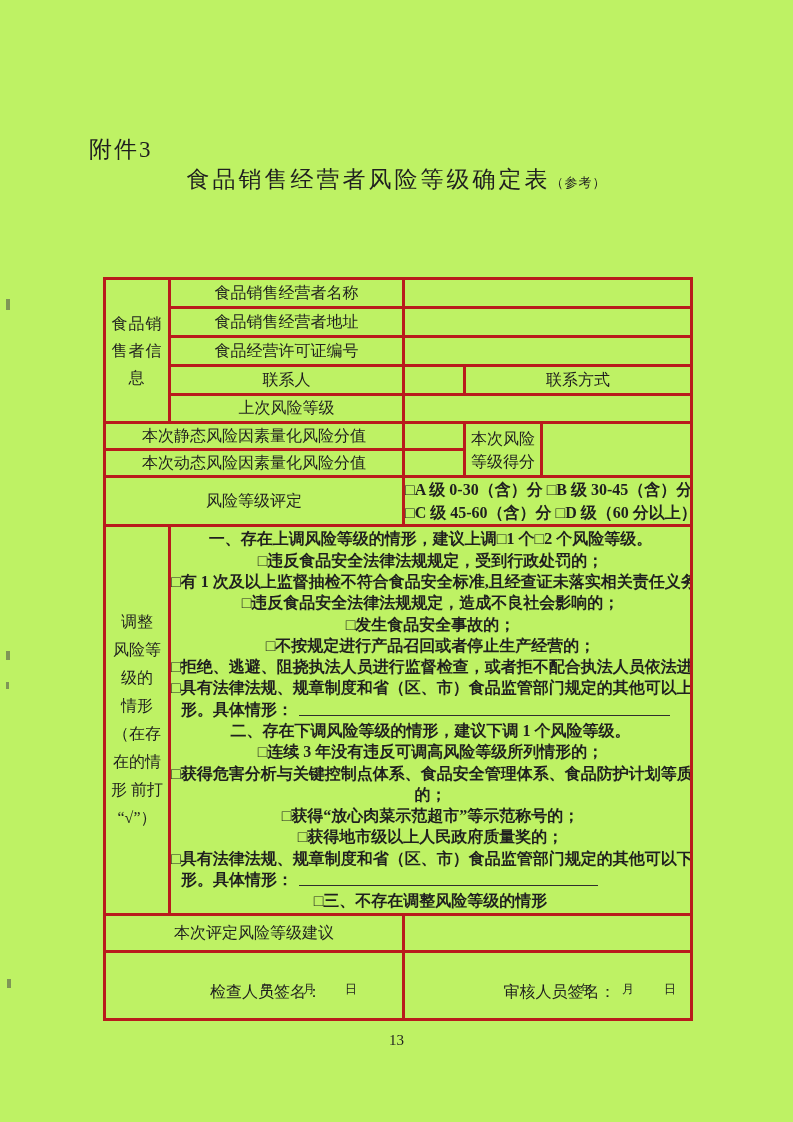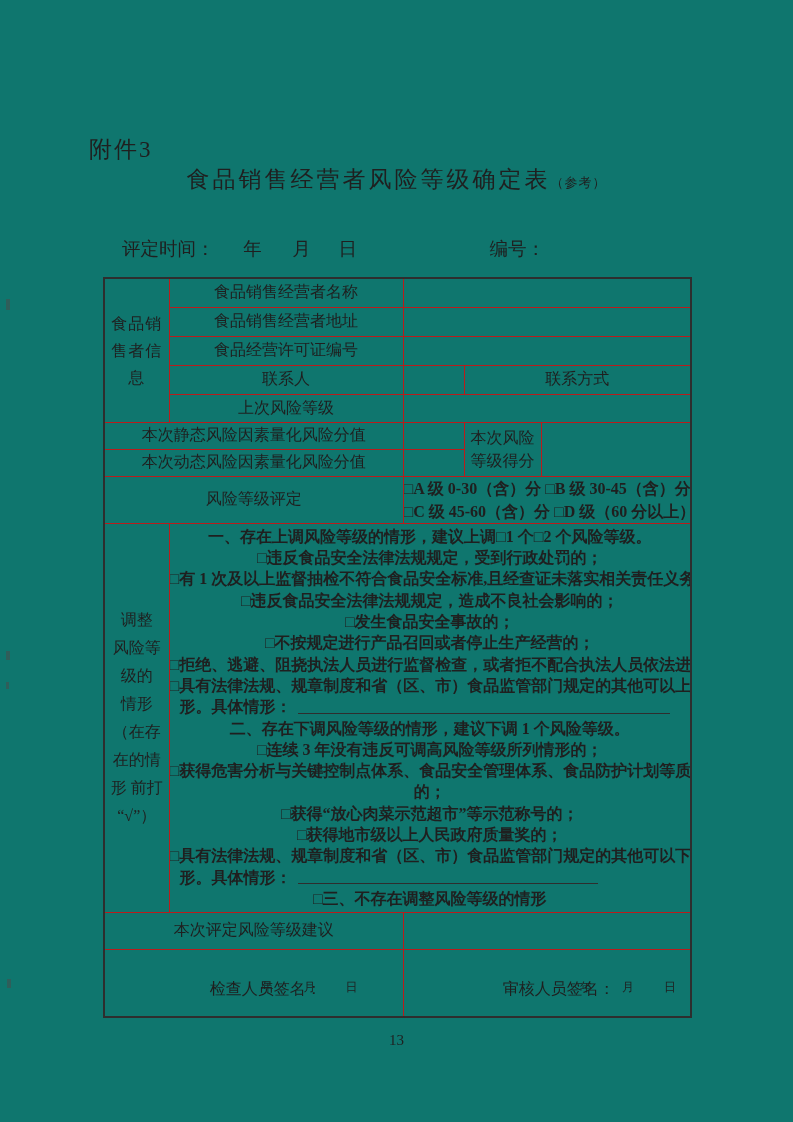--- a/index.html
+++ b/index.html
@@ -5,21 +5,21 @@
   html,body{margin:0;padding:0;}
   body{
     width:793px;height:1122px;
     background:#f2f2f0;
     font-family:"Liberation Serif", serif;
     color:#1f1f1f;
     -webkit-font-smoothing:antialiased;
   }
   .sheet{
     position:relative;width:793px;height:1122px;
-    background:#0f766e;overflow:hidden;
+    background:#bef264;overflow:hidden;
   }
   
   .attachment{
     position:absolute;left:89px;top:134px;
     font-size:23px;letter-spacing:2px;
   }
   .title-row{
     position:absolute;left:0;top:164px;width:100%;
     text-align:center;white-space:nowrap;
   }
@@ -33,21 +33,21 @@
   .meta-row .m{margin-left:26px;}
   .meta-row .d{margin-left:23px;}
   .meta-row .serial{margin-left:128px;}
   
   table.form{
     position:absolute;left:103px;top:277px;
     width:587px;border-collapse:collapse;table-layout:fixed;
     border:2px solid #2e2e2e;
   }
   table.form td{
-    border:1px solid #b91c1c;
+    border:3px solid #b91c1c;
     font-size:16px;
     text-align:center;vertical-align:middle;
     padding:0;overflow:hidden;
   }
   td.vhead{line-height:27px;letter-spacing:1px;}
   td.vhead .wrap{display:inline-block;width:52px;text-align:center;}
   td.lbl2{padding-left:65px;} 
   td.blank{}
   td.score-head{font-size:16px;line-height:23px;margin-left:11px;}
   td.rating-opts{
@@ -92,27 +92,20 @@
 <body>
 
 <div class="sheet">
 
   <div class="attachment">附件3</div>
 
   <div class="title-row">
     <span class="title-main">食品销售经营者风险等级确定表</span><span class="title-note">（参考）</span>
   </div>
 
-  <div class="meta-row">
-    <span>评定时间：</span>
-    <span class="y">年</span>
-    <span class="m">月</span>
-    <span class="d">日</span>
-    <span class="serial">编号：</span>
-  </div>
 
   <table class="form">
     <colgroup>
       <col style="width:65px">
         <col style="width:234px">
         <col style="width:61px">
         <col style="width:77px">
         <col style="width:150px">
     </colgroup>
     <tbody>

